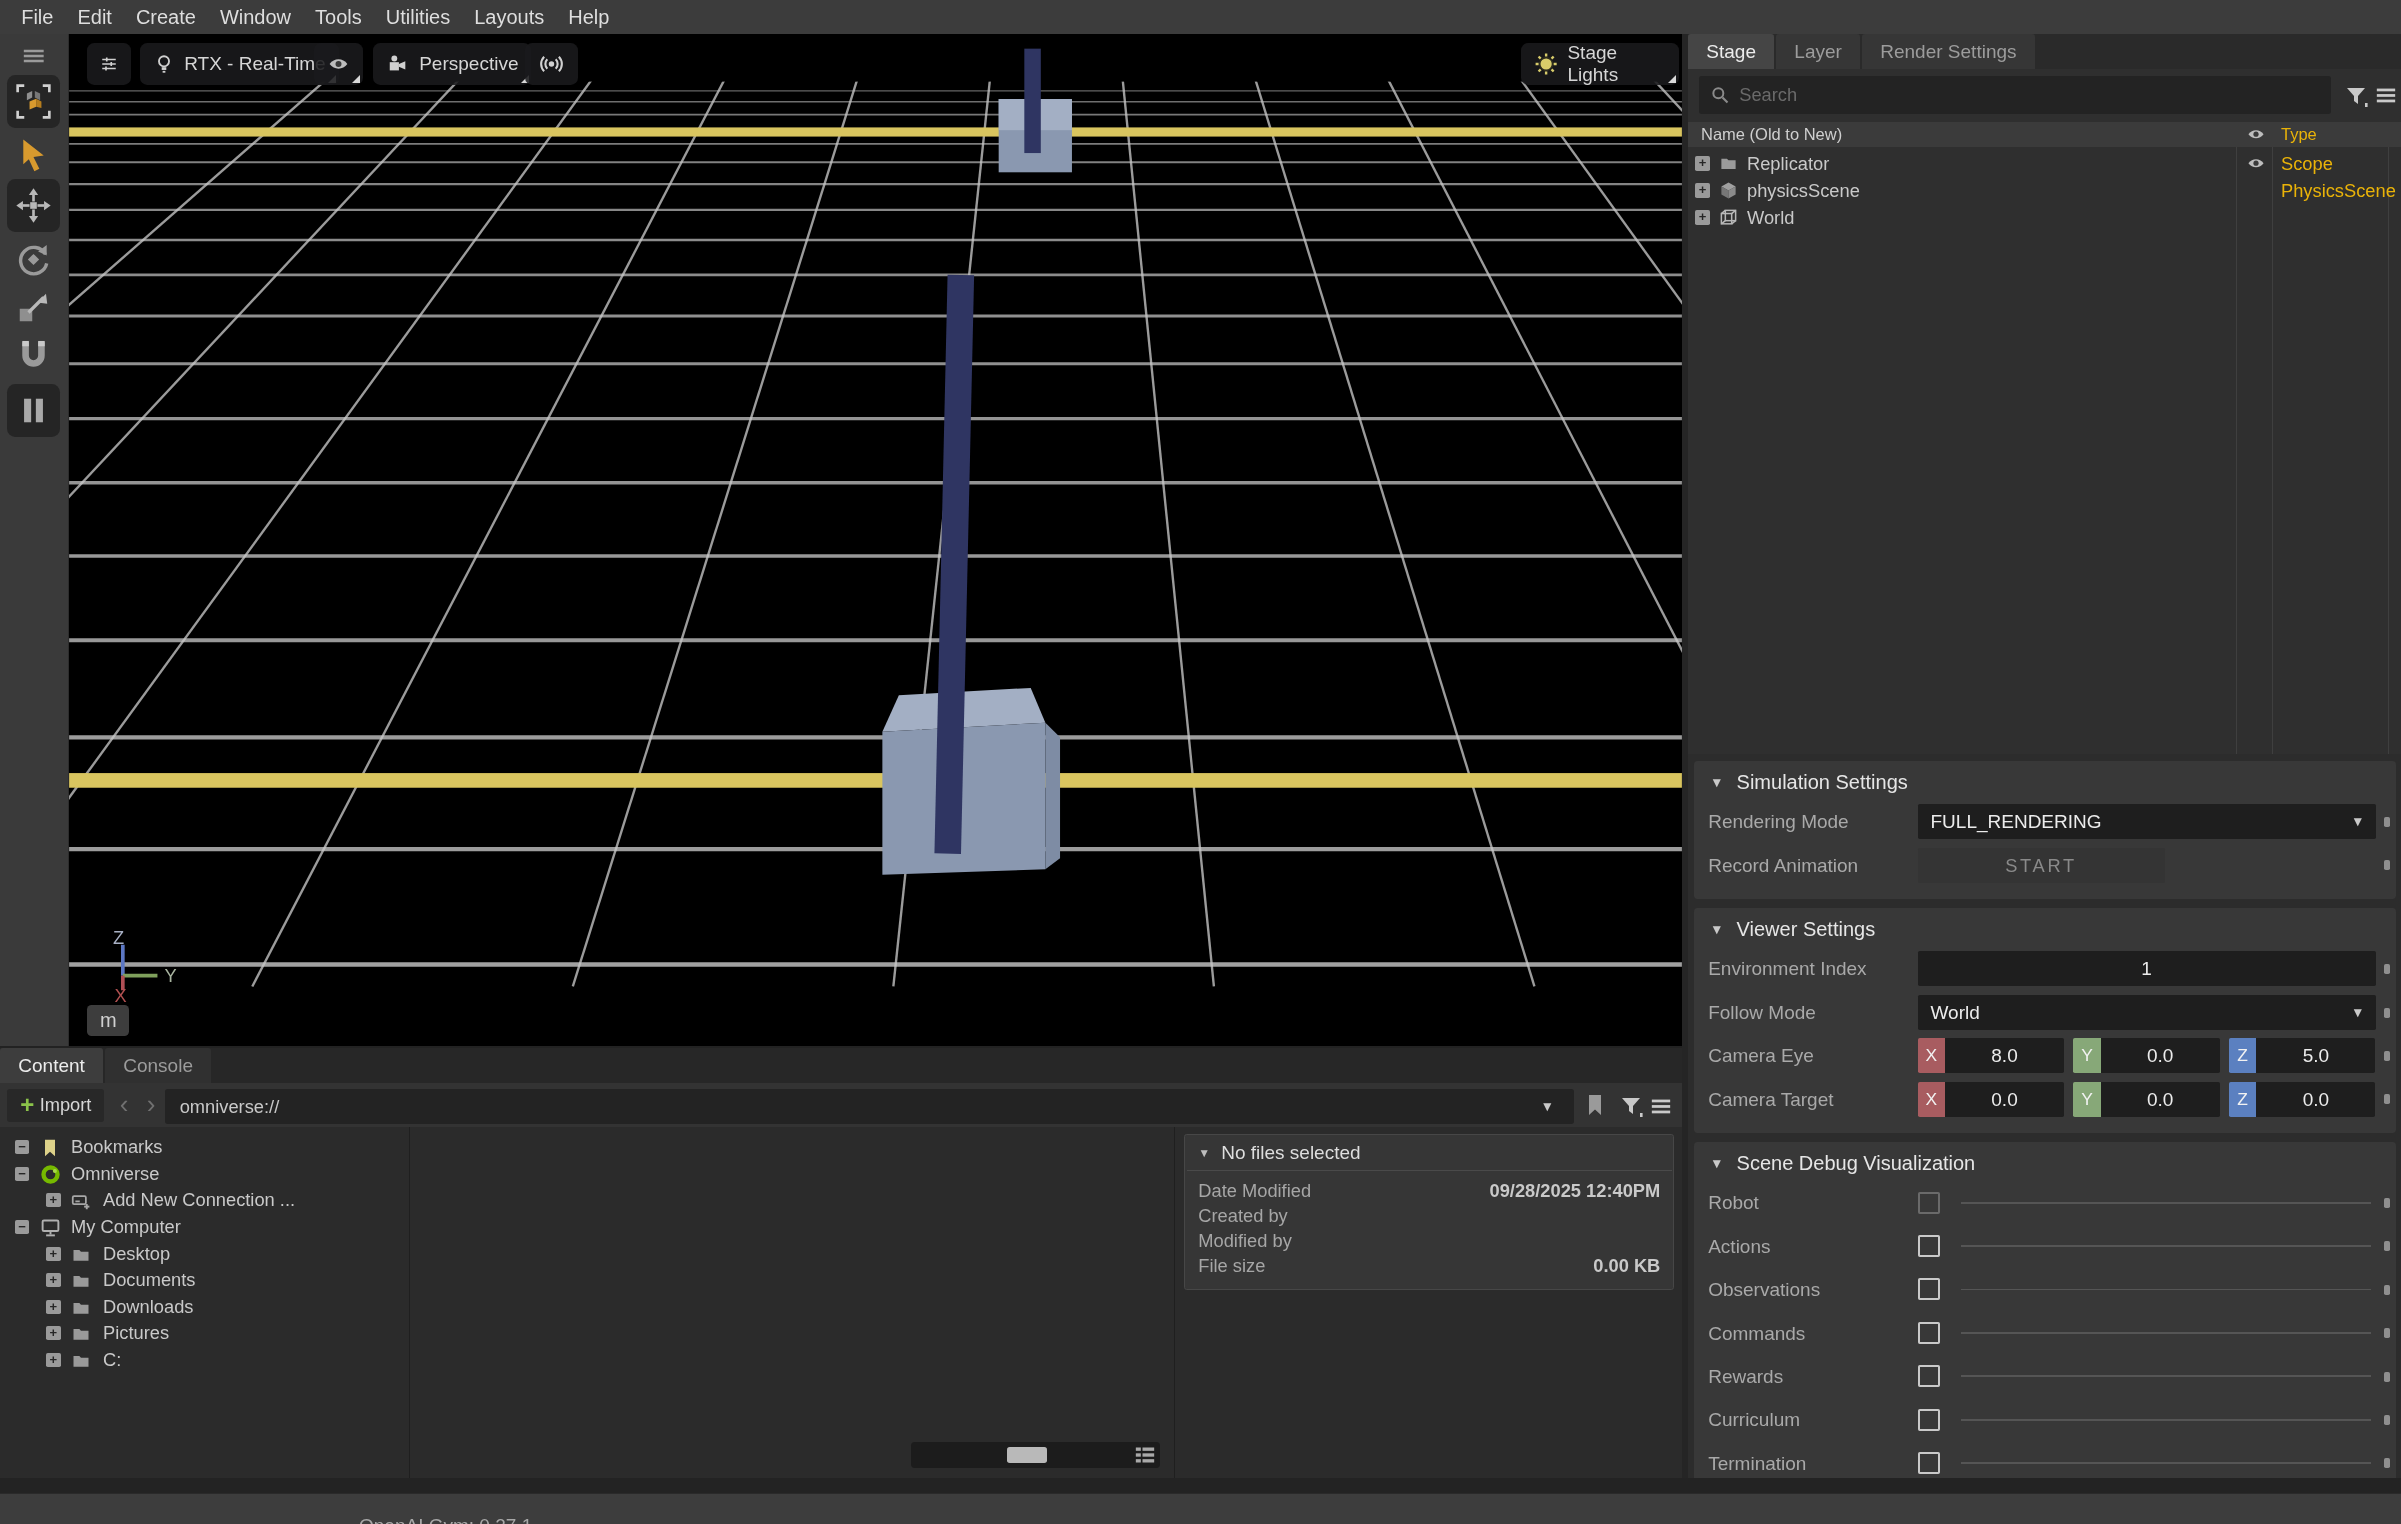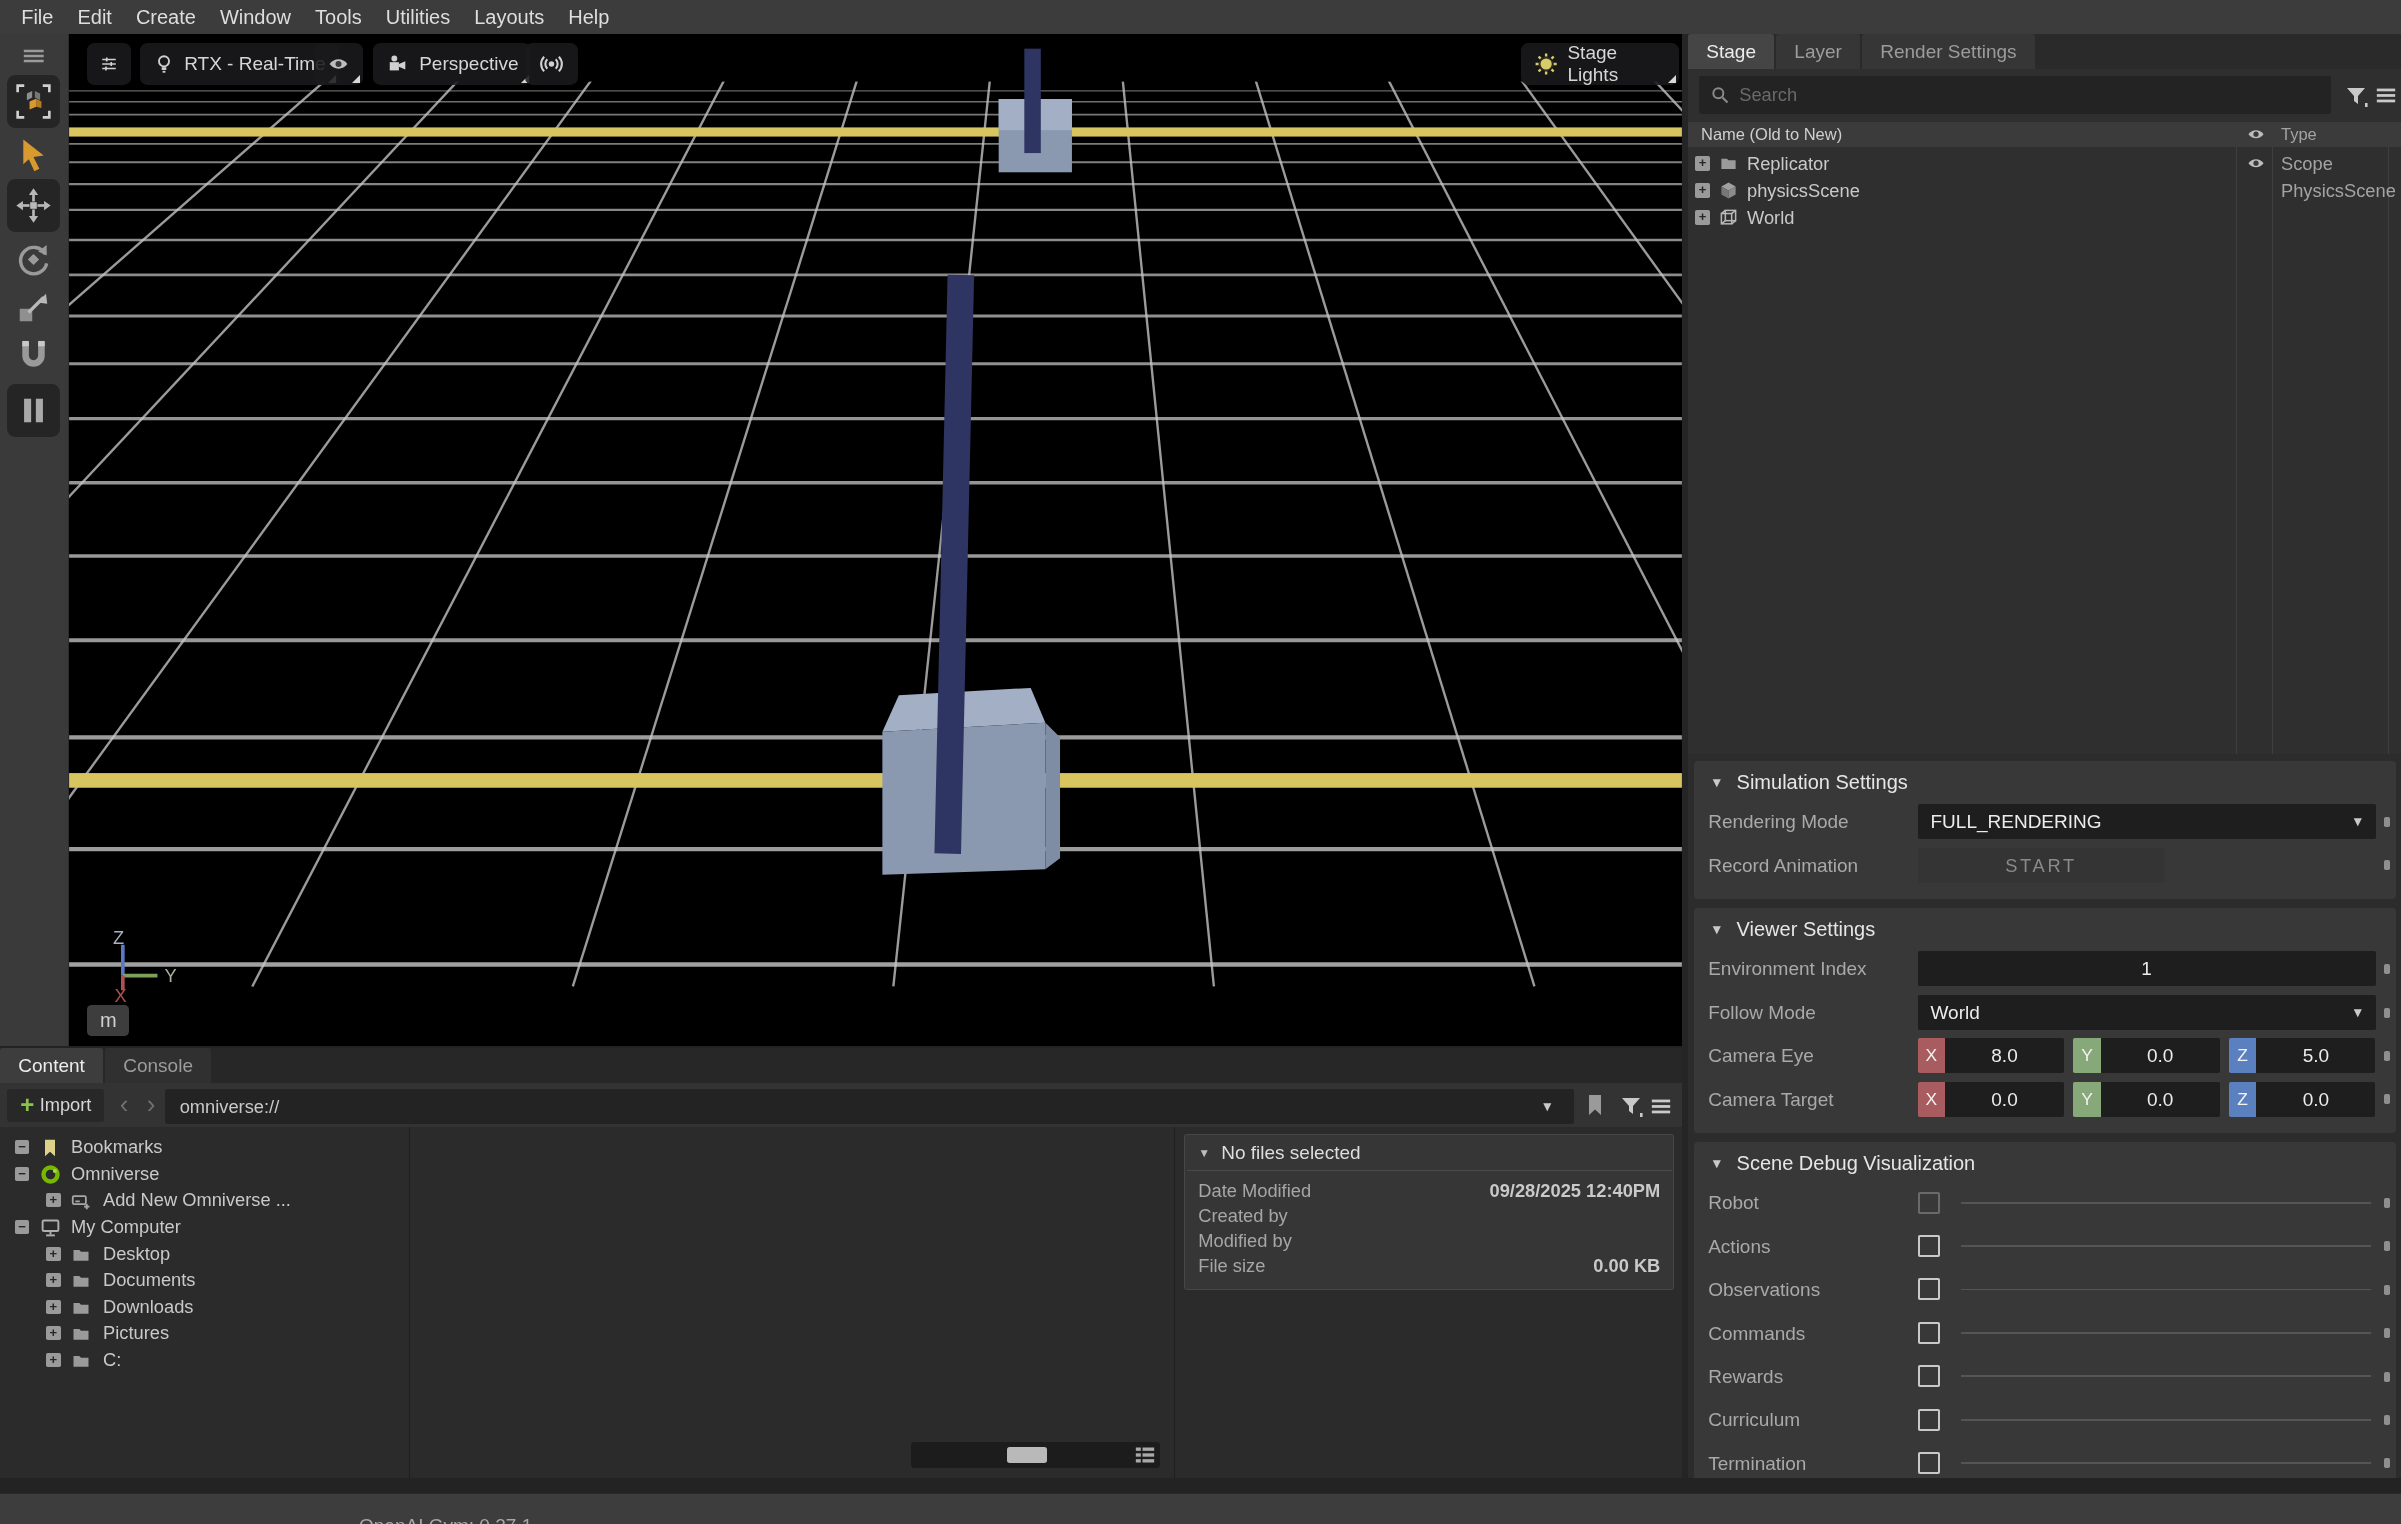--- a/index.html
+++ b/index.html
@@ -53,21 +53,21 @@
   .search-field input::placeholder { color:#6a6a6a; }
   .rp-icon { position:absolute; top:14.7px; }
 
   .rp-tree { position:relative; height:632px; }
   .tree-colsep { position:absolute; top:0; bottom:0; width:0.9px; background:#3f3f3f; }
   .tree-header { position:absolute; left:0; top:0; right:0; height:25px; background:#3b3b3b;
     font-size:16.5px; color:#cfcfcf; line-height:25px; }
   .tree-row { position:absolute; left:0; right:0; height:27.5px; line-height:27.5px; font-size:18.3px; color:#c9c9c9; }
   .expander { position:absolute; width:14.7px; height:14.7px; top:6.4px; background:#9a9a9a; border-radius:1.8px;
     color:#262626; font-size:13px; font-weight:bold; text-align:center; line-height:13.7px; }
-  .type-cell { position:absolute; left:593px; color:#a3a3a3; }
+  .type-cell { position:absolute; left:593px; color:#eab308; }
 
   .prop-body { position:absolute; left:0; top:720px; width:713px; bottom:0; background:#2c2c2c; padding:7.3px 5.5px; }
   .card { background:#383838; border-radius:3.7px; margin-bottom:9.2px; padding-bottom:9.2px; }
   .card-header { height:42px; display:flex; align-items:center; gap:13px; padding-left:16.5px;
     color:#e6e6e6; font-size:20px; }
   .caret-down { color:#c9c9c9; font-size:13.7px; }
   .prow { position:relative; height:37px; margin:0 0 6.4px 0; }
   .plabel { position:absolute; left:14.7px; top:0; line-height:37px; font-size:19px; color:#a9a9a9; }
   .pcontrol { position:absolute; left:224px; top:0.9px; width:458px; height:35px; }
   .select-field { position:relative; width:100%; height:35px; background:#1e1e1e; border-radius:1.8px;
@@ -700,21 +700,21 @@
         <svg style="position:absolute;left:40px;top:2.7px" width="21" height="21" viewBox="0 0 23 23">
             <use href="#i-omni"></use>
           </svg>
         <span style="position:absolute;left:71px">Omniverse</span>
       </div>
       <div class="cb-row" style="top:60px">
         <span class="expander" style="left:46px;top:5.5px">+</span>
         <svg style="position:absolute;left:71px;top:2.7px" width="21" height="21" viewBox="0 0 23 23">
             <use href="#i-conn"></use>
           </svg>
-        <span style="position:absolute;left:103px">Add New Omniverse ...</span>
+        <span style="position:absolute;left:103px">Add New Connection ...</span>
       </div>
       <div class="cb-row" style="top:87px">
         <span class="expander" style="left:14.7px;top:5.5px">−</span>
         <svg style="position:absolute;left:40px;top:2.7px" width="21" height="21" viewBox="0 0 23 23">
             <use href="#i-monitor"></use>
           </svg>
         <span style="position:absolute;left:71px">My Computer</span>
       </div>
       <div class="cb-row" style="top:114px">
         <span class="expander" style="left:46px;top:5.5px">+</span>

